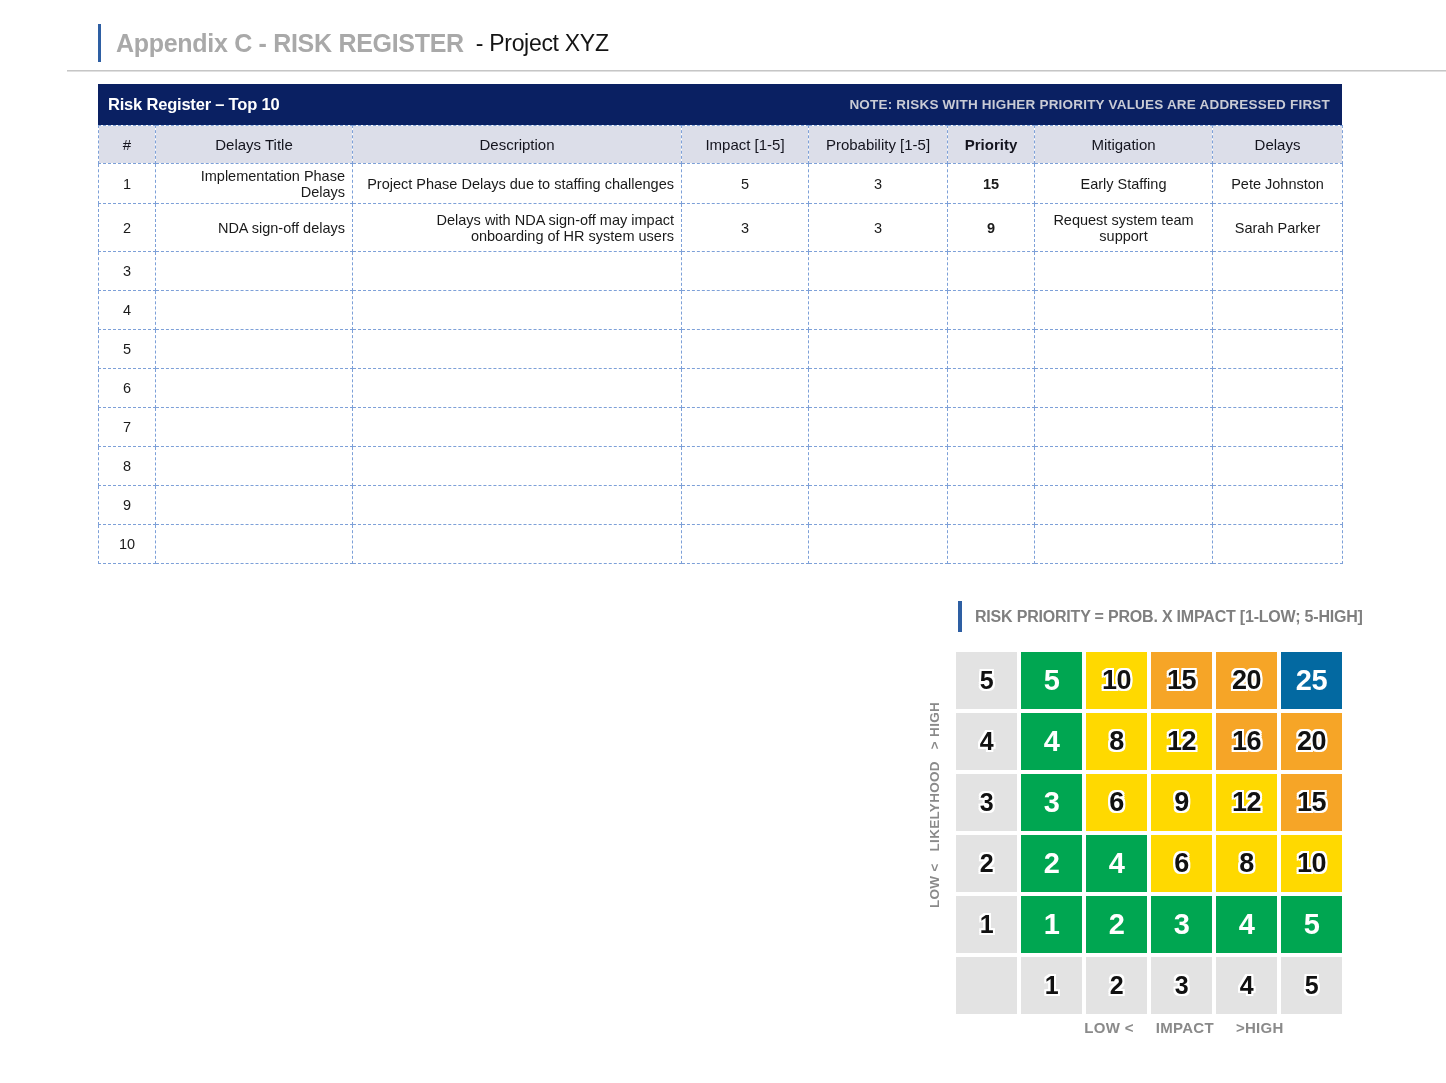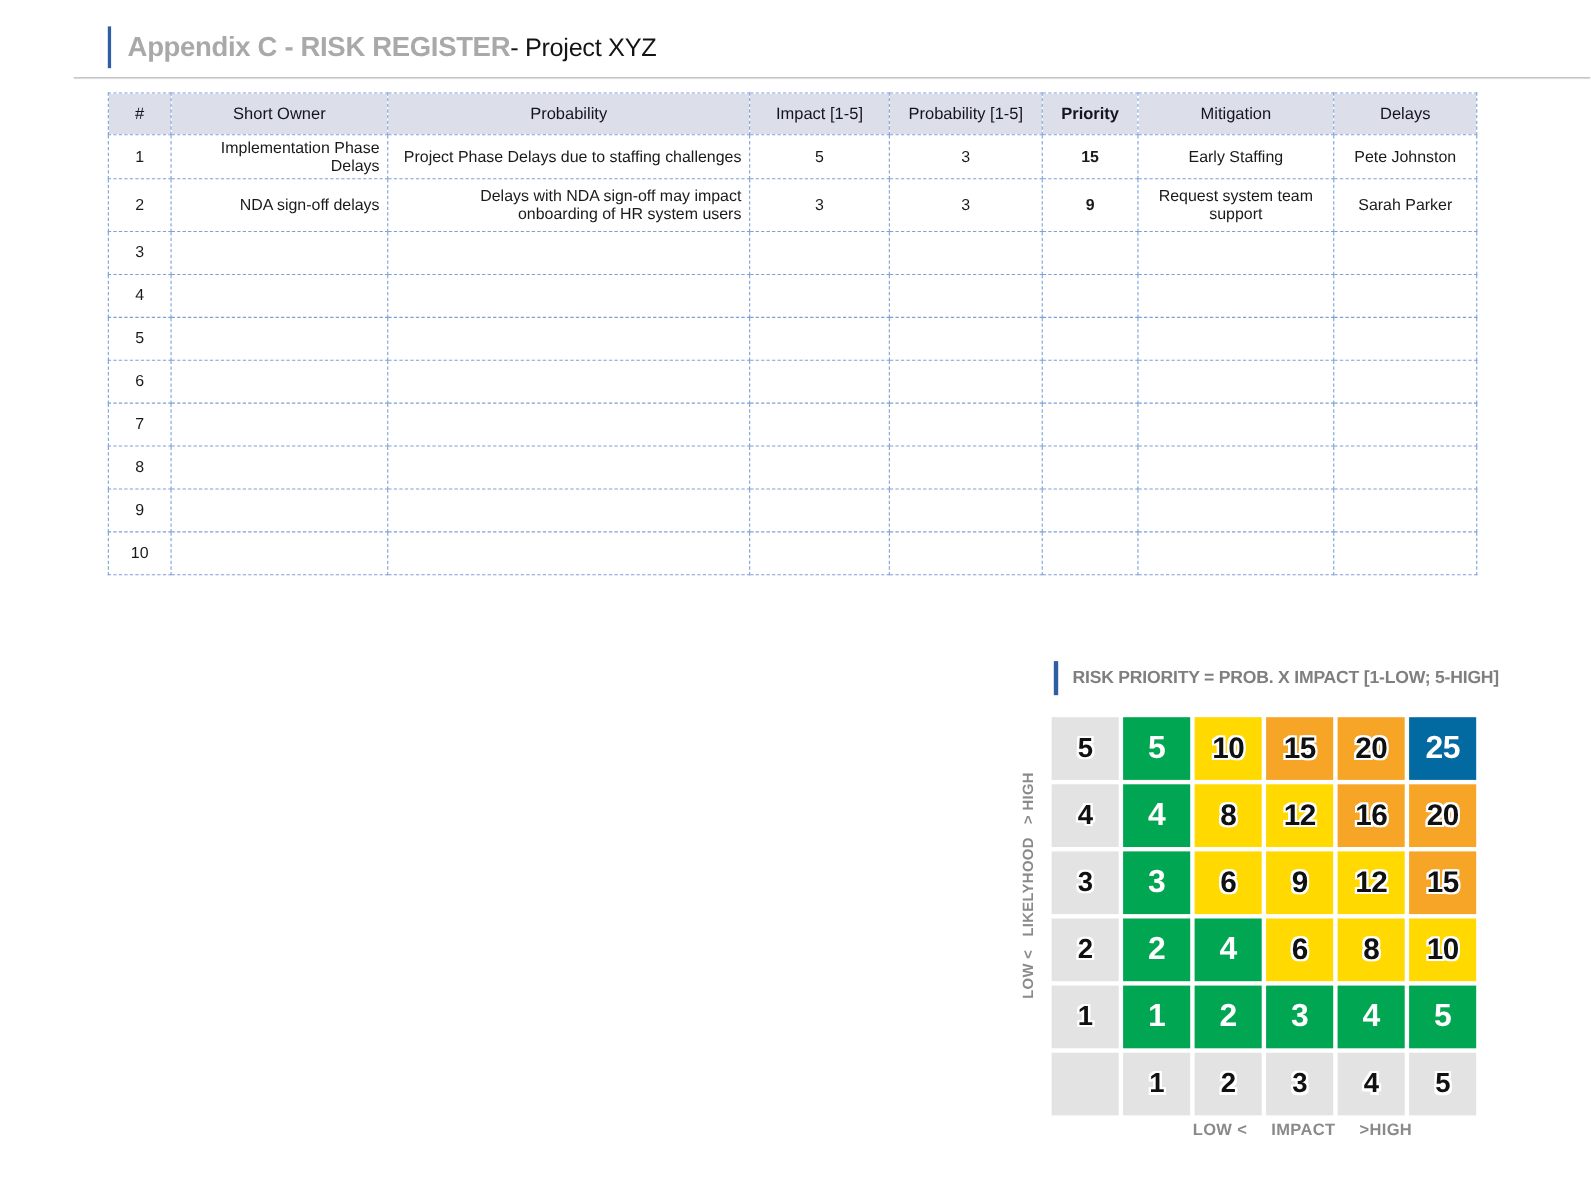--- a/index.html
+++ b/index.html
@@ -3,21 +3,21 @@
 <meta charset="utf-8">
 <style>
   html,body{margin:0;padding:0;background:#fff;}
   .page{position:relative;width:1446px;height:1083px;background:#fff;overflow:hidden;
         font-family:"Liberation Sans",sans-serif;color:#1a1a1a;}
 
   
   .page-header{position:absolute;left:98px;top:24px;display:flex;align-items:center;}
   .title-accent{width:3px;height:38px;background:#2e5fa3;margin-right:15px;}
   .title-main{font-size:25px;font-weight:bold;color:#a9a9a9;letter-spacing:-.3px;}
-  .title-suffix{font-size:23px;font-weight:500;color:#141414;letter-spacing:-.3px;}
+  .title-suffix{font-size:23px;font-weight:500;color:#141414;margin-left:12px;letter-spacing:-.3px;}
   .header-rule{position:absolute;left:67px;right:0;top:70px;height:2px;
                background:linear-gradient(to bottom,#b9b9b9,#eceucef0);
                background:linear-gradient(to bottom,#b9b9b9,#ededed);}
 
   
   .register{position:absolute;left:98px;top:84px;width:1244px;}
   .banner{height:41px;background:#0a2062;display:flex;align-items:center;
           justify-content:space-between;padding:0 12px 0 10px;box-sizing:border-box;}
   .banner-title{color:#ffffff;font-weight:bold;font-size:16.5px;letter-spacing:-.2px;}
   .banner-note{color:#c9cbd5;font-weight:bold;font-size:13.5px;letter-spacing:.2px;}
@@ -72,36 +72,40 @@
 <div class="page">
 
   <div class="page-header">
     <div class="title-accent"></div>
     <span class="title-main">Appendix C - RISK REGISTER</span>
     <span class="title-suffix">- Project XYZ</span>
   </div>
   <div class="header-rule"></div>
 
   <div class="register">
+    <div class="banner">
+      <span class="banner-title">Risk Register – Top 10</span>
+      <span class="banner-note">NOTE: RISKS WITH HIGHER PRIORITY VALUES ARE ADDRESSED FIRST</span>
+    </div>
     <table class="register-table">
       <colgroup>
         <col style="width:57px">
           <col style="width:197px">
           <col style="width:329px">
         <col style="width:127px">
           <col style="width:139px">
           <col style="width:87px">
         <col style="width:178px">
           <col style="width:130px">
       </colgroup>
       <thead>
         <tr>
           <th>#</th>
-          <th>Short Owner</th>
-          <th>Probability</th>
+          <th>Delays Title</th>
+          <th>Description</th>
           <th>Impact [1-5]</th>
           <th>Probability [1-5]</th>
           <th class="bold">Priority</th>
           <th>Mitigation</th>
           <th>Delays</th>
         </tr>
       </thead>
       <tbody>
         <tr class="r1">
           <td>1</td>

